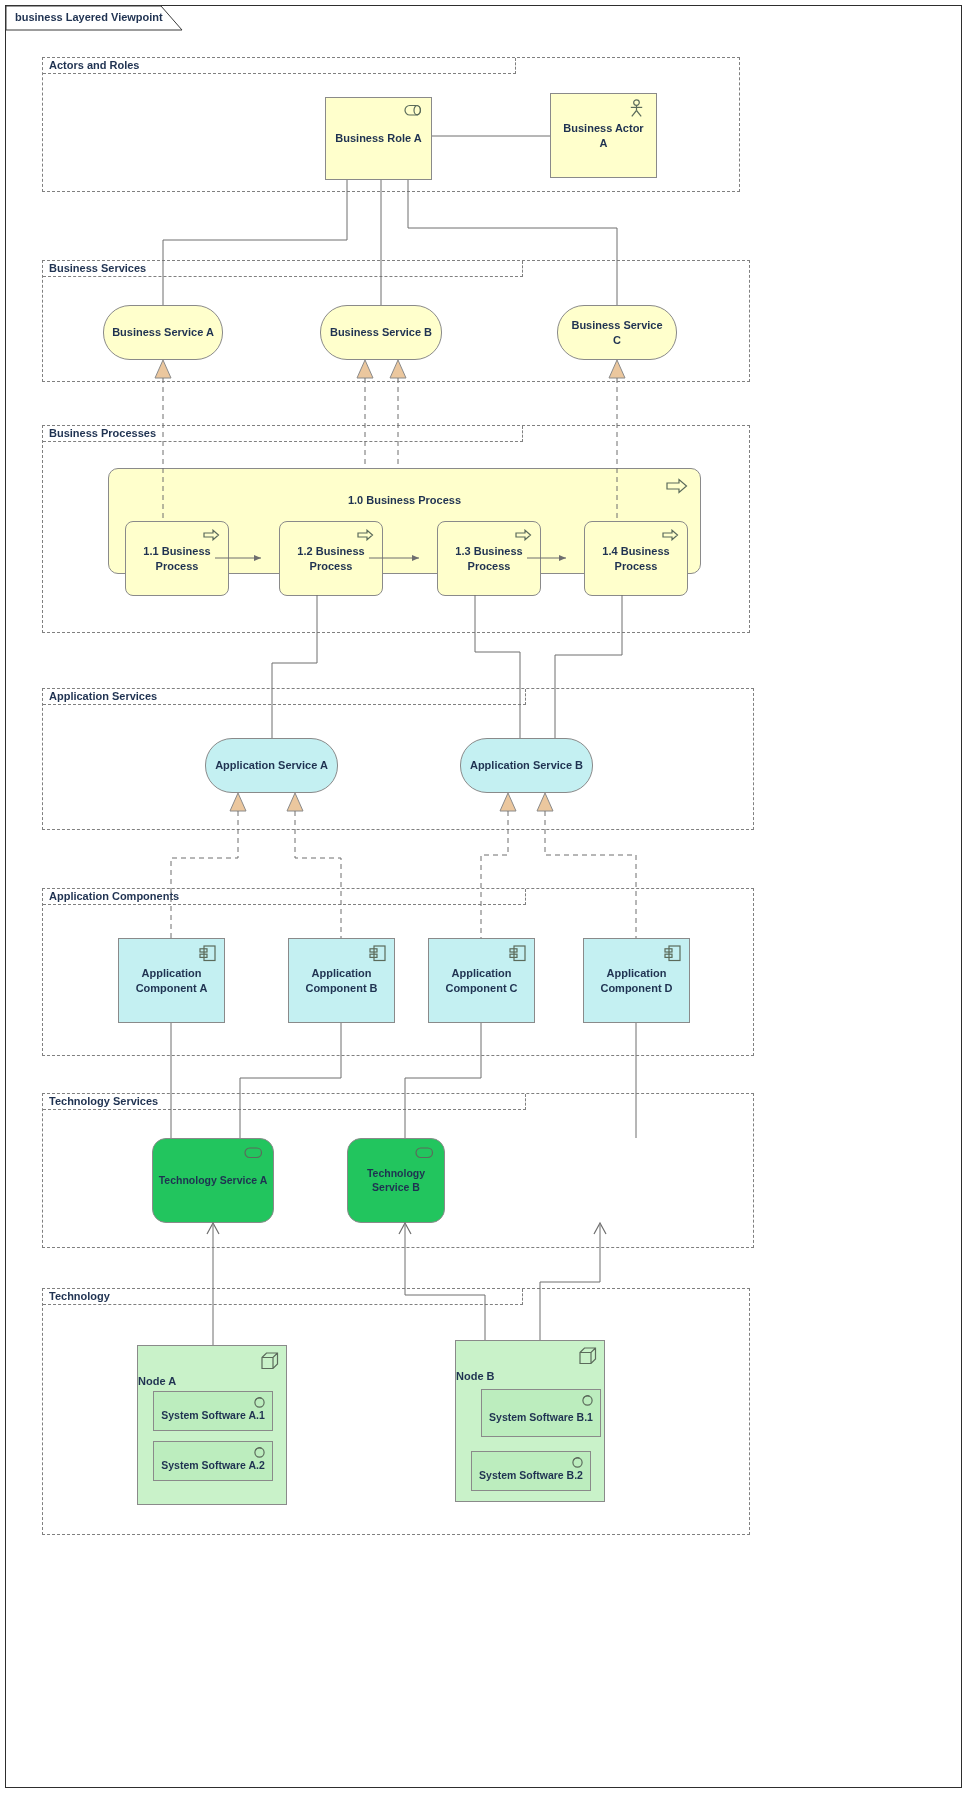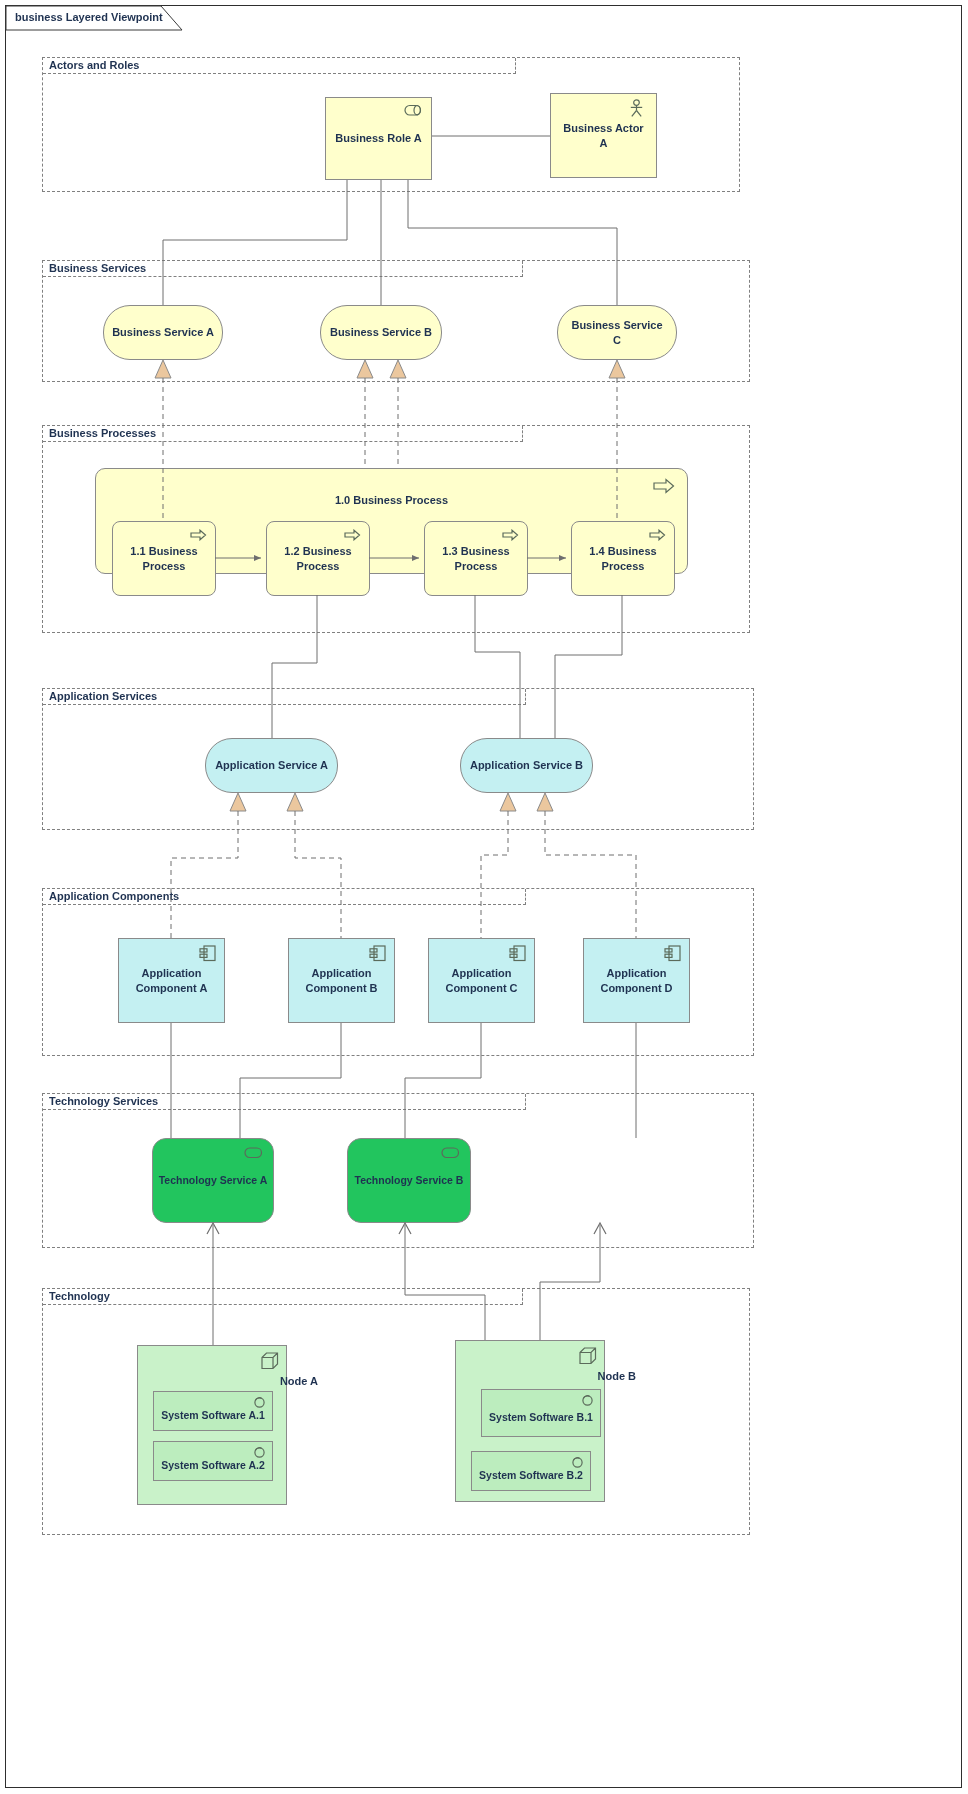--- a/index.html
+++ b/index.html
@@ -16,21 +16,21 @@
         font-size:11px;font-weight:bold;line-height:1.3;}
   .biz{background:#FFFFCC;}
   .app{background:#C4F0F2;}
   .techsvc{background:#22c55e;border-radius:14px;font-size:10.5px;}
   .node{background:#C9F2C9;display:block;}
   .ss{background:#BCEDBE;font-size:10.5px;}
   .svc{border-radius:27px;}
   .proc{border-radius:8px;}
   .proc-container{border-radius:10px;display:block;}
   .proc-container .big-label{position:absolute;top:24px;width:100%;text-align:center;}
-  .node .node-label{position:absolute;top:28px;width:100%;text-align:right;padding-left:32px;}
+  .node .node-label{position:absolute;top:28px;width:100%;text-align:left;}
   .icon{position:absolute;}
   .icon svg{display:block;}
   .lbl{padding:0 8px;}
   svg.wires{position:absolute;left:0;top:0;pointer-events:none;}
   .w{stroke:#6e6e6e;fill:none;stroke-width:1;}
   .wd{stroke:#6e6e6e;fill:none;stroke-width:1;stroke-dasharray:5 4;}
   .tri{fill:#EBC79E;stroke:#8a8a8a;stroke-width:1;}
   .open{stroke:#6e6e6e;fill:none;stroke-width:1.2;}
   .ic{stroke:#5b6b5b;fill:none;stroke-width:1.2;}
 </style>
@@ -93,21 +93,21 @@
   <div class="el biz svc" style="left:103px;top:305px;width:120px;height:55px">
     <span class="lbl">Business Service A</span>
   </div>
   <div class="el biz svc" style="left:320px;top:305px;width:122px;height:55px">
     <span class="lbl">Business Service B</span>
   </div>
   <div class="el biz svc" style="left:557px;top:305px;width:120px;height:55px">
     <span class="lbl">Business Service C</span>
   </div>
 
-  <div class="el biz proc-container" style="left:95px;top:468px;width:593px;height:106px">
+  <div class="el biz proc-container" style="left:108px;top:468px;width:593px;height:106px">
     <span class="icon" style="top:9px;right:12px">
       <svg width="22" height="16">
           <path class="ic" d="M1 5 H13 V1.5 L20.5 8 L13 14.5 V11 H1 Z"></path>
         </svg>
     </span>
     <div class="big-label">1.0 Business Process</div>
 
     <div class="el biz proc" style="left:16px;top:52px;width:104px;height:75px">
       <span class="icon" style="top:7px;right:8px">
         <svg width="17" height="12">
@@ -191,21 +191,21 @@
   </div>
 
   <div class="el techsvc" style="left:152px;top:1138px;width:122px;height:85px">
     <span class="icon" style="top:8px;right:10px">
       <svg width="19" height="12">
           <rect class="ic" x="1" y="1" width="16.5" height="9.5" rx="4.7"></rect>
         </svg>
     </span>
     <span class="lbl" style="padding:0 3px">Technology Service A</span>
   </div>
-  <div class="el techsvc" style="left:347px;top:1138px;width:124px;height:85px">
+  <div class="el techsvc" style="left:347px;top:1138px;width:98px;height:85px">
     <span class="icon" style="top:8px;right:10px">
       <svg width="19" height="12">
           <rect class="ic" x="1" y="1" width="16.5" height="9.5" rx="4.7"></rect>
         </svg>
     </span>
     <span class="lbl" style="padding:0 3px">Technology Service B</span>
   </div>
 
   <div class="el node" style="left:137px;top:1345px;width:150px;height:160px">
     <span class="icon" style="top:6px;right:7px">

